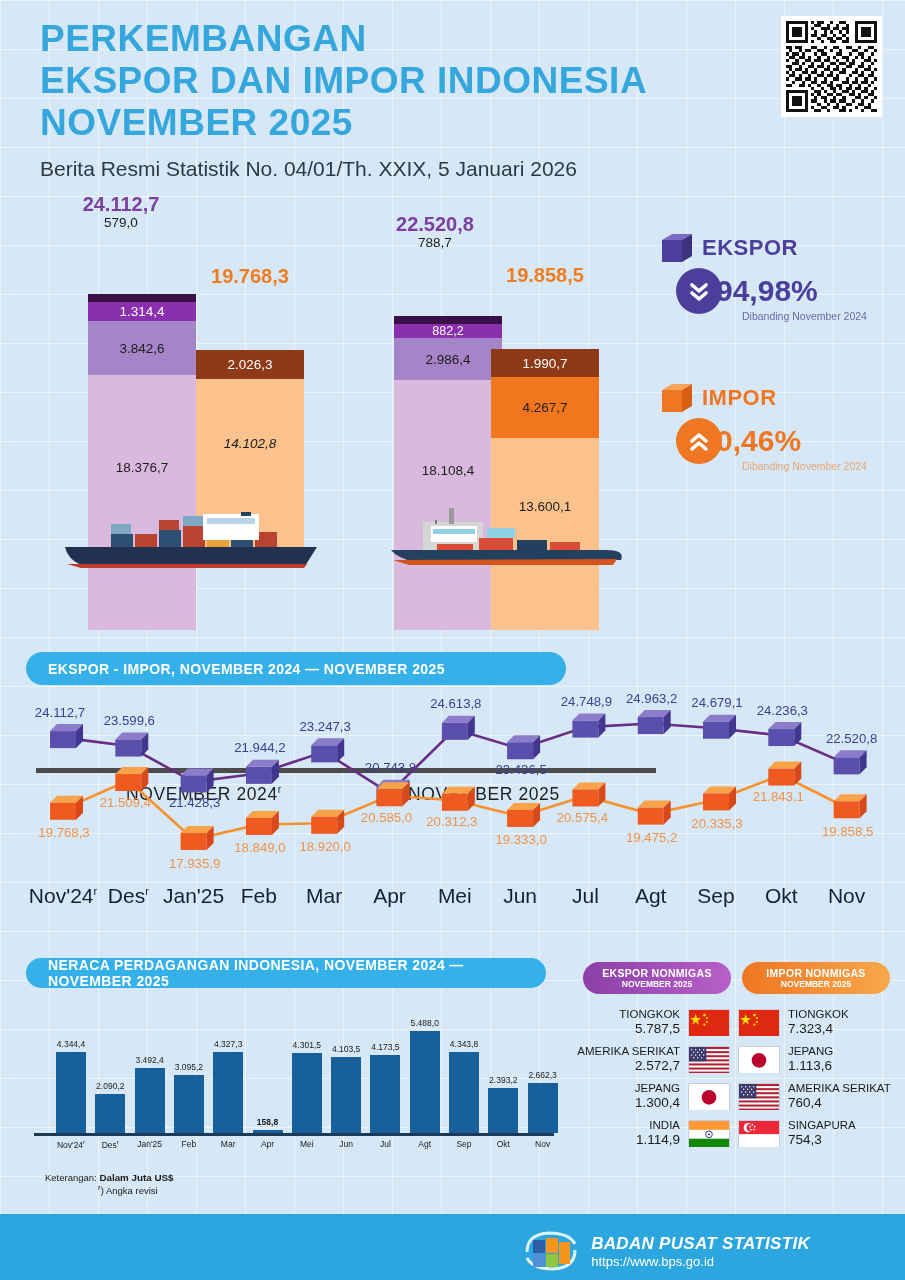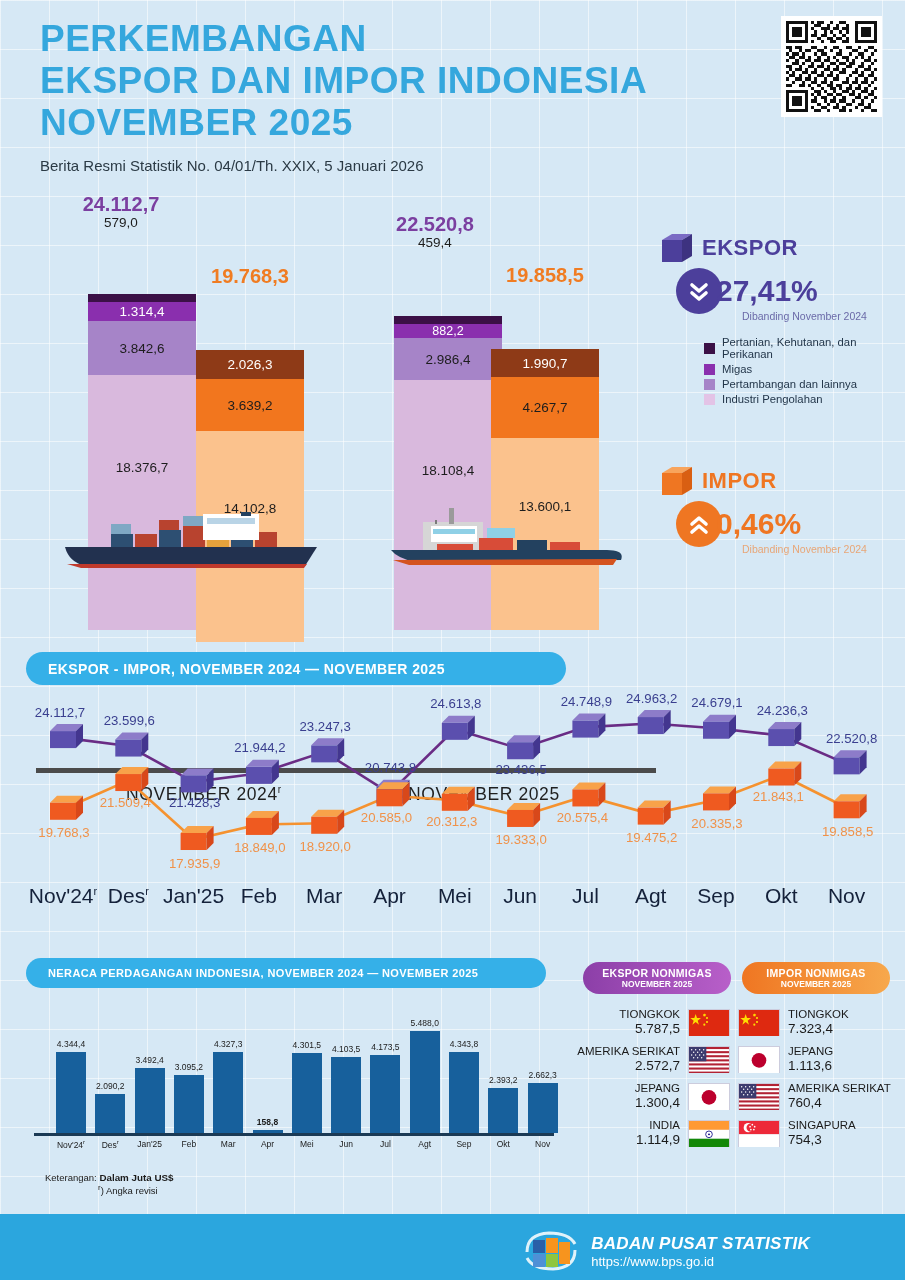--- a/index.html
+++ b/index.html
@@ -18,21 +18,21 @@
       #d6e8f5;
   }
 
   
   .header { position: absolute; left: 40px; top: 18px; }
   .title-line {
     font-size: 37px; font-weight: bold; color: #35a7dd;
     letter-spacing: 0.5px; line-height: 1.13;
     font-family: "Liberation Sans", sans-serif;
   }
-  .subtitle { margin-top: 14px; font-size: 15px; color: #2b3a45; }
+  .subtitle { margin-top: 14px; font-size: 21px; color: #2b3a45; }
   .qr {
     position: absolute; right: 23px; top: 16px;
     width: 101px; height: 101px; background: #fff;
     padding: 5px;
   }
   .qr svg { display:block; width:100%; height:100%; }
 
   
   .barpanel { position: absolute; left: 0; top: 190px; width: 905px; height: 440px; }
   .bar { position: absolute; bottom: 0; width: 108px; }
@@ -372,30 +372,27 @@
       <div class="seg" style="height:255px; background:#d9b9dd;">
         <span style="position:relative; top:-35px;">18.376,7</span>
       </div>
     </div>
 
     <div class="bar-total" style="left:170px; top:75px; color:#f07c22;">19.768,3</div>
     <div class="bar" style="left:196px; bottom:0; height:280px;">
       <div class="seg" style="height:29px; background:#8e3a17;">
         <span style="color:#fff;">2.026,3</span>
       </div>
-      <div class="seg" style="height:52px; background:#f2761e;">
-        <span>3.639,2</span>
-      </div>
-      <div class="seg" style="height:211px; background:#fbc28d;">
+      <div class="seg" style="height:185px; background:#fbc28d;font-style:italic;">
         <span style="position:relative; top:-28px;">14.102,8</span>
       </div>
     </div>
 
     <div class="bar-total" style="left:355px; top:23px; color:#7b3fa0;">22.520,8</div>
-    <div class="lbl-outside" style="left:375px; top:45px;">459,4</div>
+    <div class="lbl-outside" style="left:375px; top:45px;">788,7</div>
     <div class="bar" style="left:394px; bottom:0; height:314px;">
       <div class="seg" style="height:8px; background:#3b1046;"></div>
       <div class="seg" style="height:14px; background:#8a2fae;">
         <span style="color:#fff; font-size:12.5px;">882,2</span>
       </div>
       <div class="seg" style="height:42px; background:#a684c8;">
         <span>2.986,4</span>
       </div>
       <div class="seg" style="height:250px; background:#d9b9dd;">
         <span style="position:relative; top:-35px;">18.108,4</span>
@@ -471,41 +468,23 @@
       </svg>
       <span class="side-title" style="color:#4c3f9b;">EKSPOR</span>
     </div>
     <div class="pct-row">
       <div class="pct-circle" style="background:#4c3f9b;">
         <svg width="24" height="24" viewBox="0 0 24 24">
           <polyline points="5,6 12,12 19,6" fill="none" stroke="#fff" stroke-width="3.6" stroke-linecap="round" stroke-linejoin="round"></polyline>
           <polyline points="5,14 12,20 19,14" fill="none" stroke="#fff" stroke-width="3.6" stroke-linecap="round" stroke-linejoin="round"></polyline>
         </svg>
       </div>
-      <span class="pct-val" style="color:#4c3f9b;">27,41%</span>
+      <span class="pct-val" style="color:#4c3f9b;">94,98%</span>
     </div>
     <div style="margin-left:80px; margin-top:-4px; font-size:10.5px; color:#6b6aa8;">Dibanding November 2024</div>
-    <div class="legend-list">
-      <div class="legend-item">
-        <span class="legend-sw" style="background:#3b1046;"></span>
-        <span class="legend-txt">Pertanian, Kehutanan, dan Perikanan</span>
-      </div>
-      <div class="legend-item">
-        <span class="legend-sw" style="background:#8a2fae;"></span>
-        <span class="legend-txt">Migas</span>
-      </div>
-      <div class="legend-item">
-        <span class="legend-sw" style="background:#a684c8;"></span>
-        <span class="legend-txt">Pertambangan dan lainnya</span>
-      </div>
-      <div class="legend-item">
-        <span class="legend-sw" style="background:#e3c3e6;"></span>
-        <span class="legend-txt">Industri Pengolahan</span>
-      </div>
-    </div>
 
     <div class="side-head" style="margin-top:60px;">
       <svg class="cube" viewBox="0 0 30 32">
         <polygon points="0,8 10,2 30,2 20,8" fill="#f8a45c"></polygon>
         <polygon points="0,8 20,8 20,30 0,30" fill="#ef7622"></polygon>
         <polygon points="20,8 30,2 30,24 20,30" fill="#d95f12"></polygon>
       </svg>
       <span class="side-title" style="color:#ef7622;">IMPOR</span>
     </div>
     <div class="pct-row">
@@ -696,21 +675,21 @@
       <div class="mlabel" style="left: 349.5px; top: 0px; width: 80px; text-align: center;"><span>Apr</span></div>
       <div class="mlabel" style="left: 414.8px; top: 0px; width: 80px; text-align: center;"><span>Mei</span></div>
       <div class="mlabel" style="left: 480.1px; top: 0px; width: 80px; text-align: center;"><span>Jun</span></div>
       <div class="mlabel" style="left: 545.4px; top: 0px; width: 80px; text-align: center;"><span>Jul</span></div>
       <div class="mlabel" style="left: 610.7px; top: 0px; width: 80px; text-align: center;"><span>Agt</span></div>
       <div class="mlabel" style="left: 676px; top: 0px; width: 80px; text-align: center;"><span>Sep</span></div>
       <div class="mlabel" style="left: 741.3px; top: 0px; width: 80px; text-align: center;"><span>Okt</span></div>
       <div class="mlabel" style="left: 806.6px; top: 0px; width: 80px; text-align: center;"><span>Nov</span></div>
     </div>
 
-  <div class="pill" style="left:26px; top:958px; width:520px; height:30px; font-size:11px;">
+  <div class="pill" style="left:26px; top:958px; width:520px; height:30px; font-size:14px;">
     <span>NERACA PERDAGANGAN INDONESIA, NOVEMBER 2024 — NOVEMBER 2025</span>
   </div>
   <div class="tbchart" id="tbchart">
       <div class="tbbar" style="left: 18px; height: 80.8957px; background: rgb(23, 96, 156);"></div>
       <div class="tblabel" style="left: 10px; bottom: 83.8957px;">4.344,4</div>
       <div class="tbbar" style="left: 57.3px; height: 38.921px; background: rgb(23, 96, 156);"></div>
       <div class="tblabel" style="left: 49.3px; bottom: 41.921px;">2.090,2</div>
       <div class="tbbar" style="left: 96.6px; height: 65.0309px; background: rgb(23, 96, 156);"></div>
       <div class="tblabel" style="left: 88.6px; bottom: 68.0309px;">3.492,4</div>
       <div class="tbbar" style="left: 135.9px; height: 57.6348px; background: rgb(23, 96, 156);"></div>

